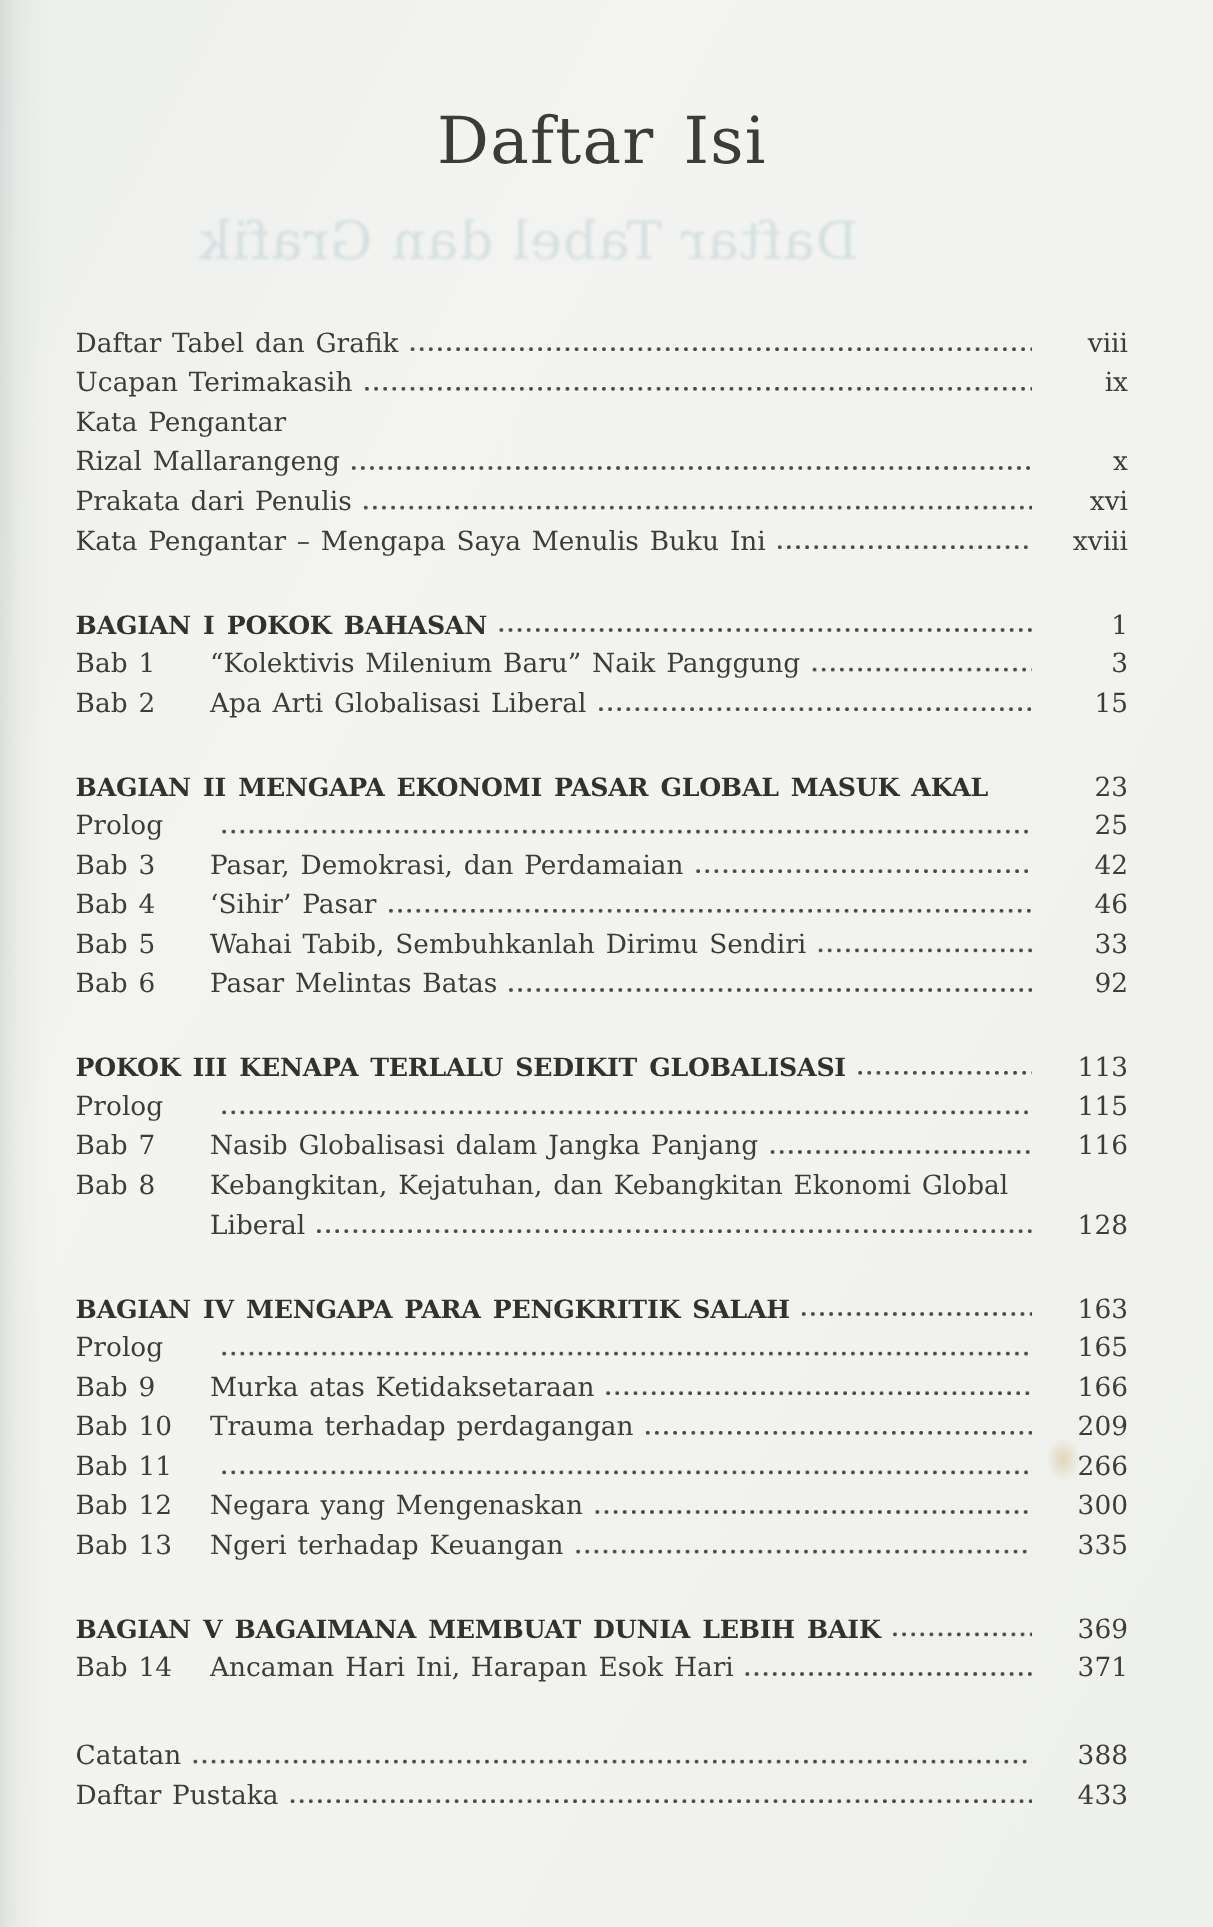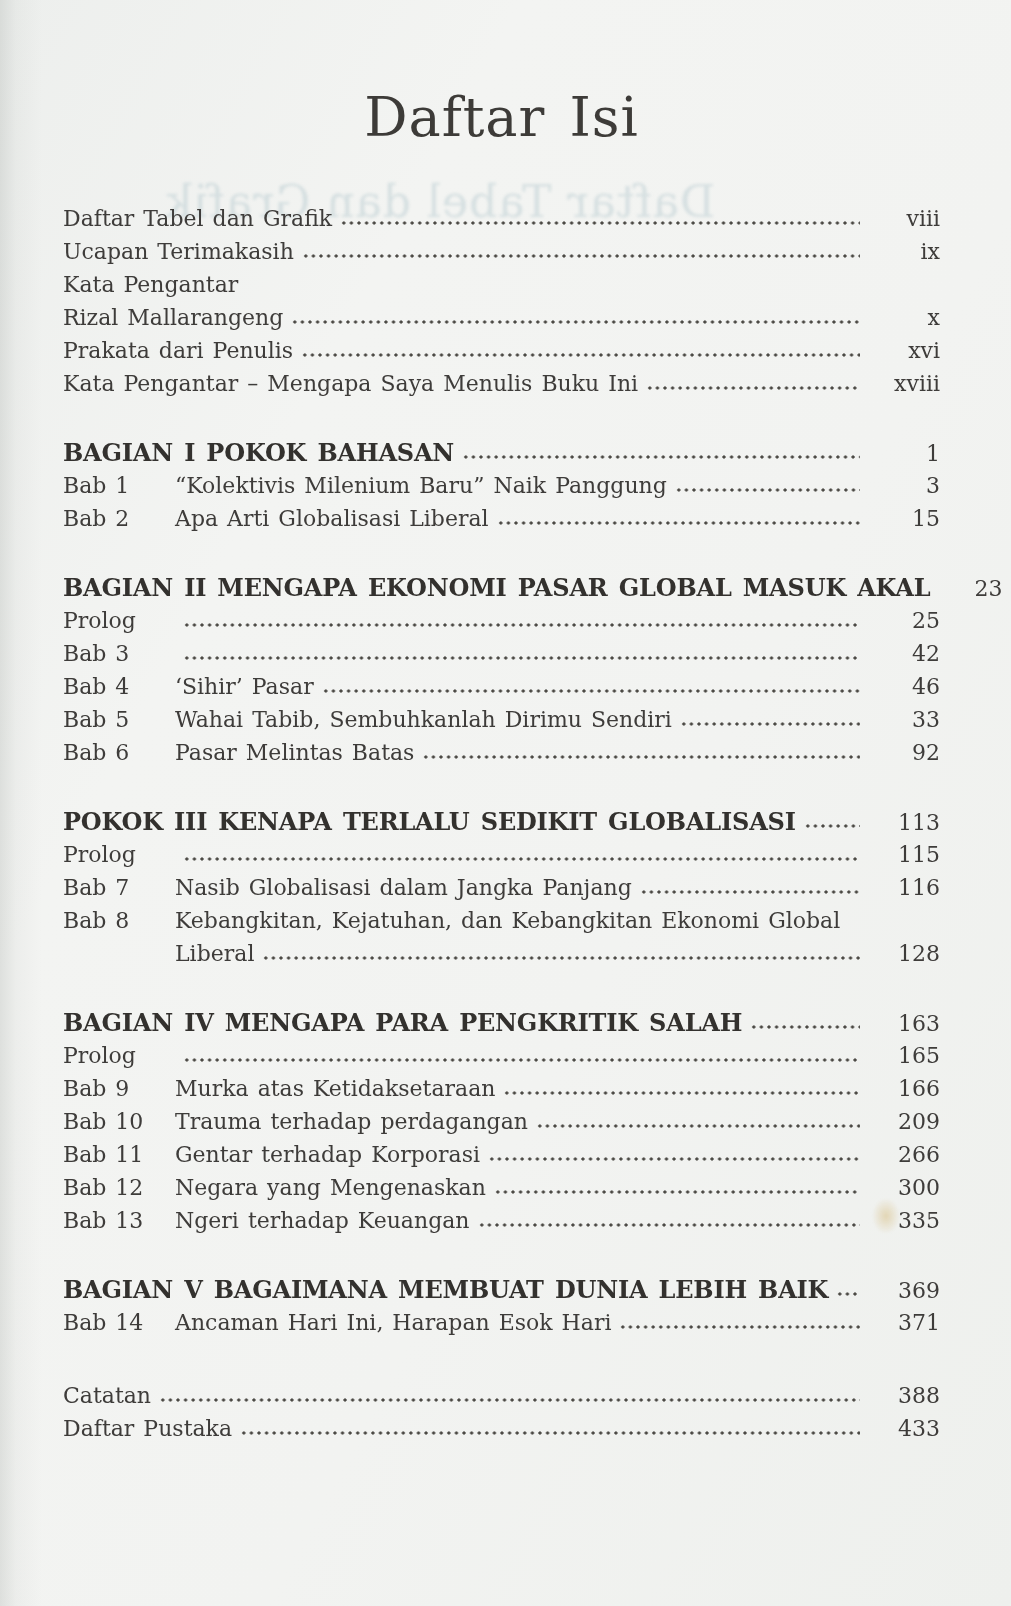--- a/index.html
+++ b/index.html
@@ -39,35 +39,35 @@
     pointer-events:none;
   }
   .stain{
     position:absolute;left:872px;top:1198px;width:28px;height:36px;
     background:radial-gradient(ellipse at center,rgba(206,172,92,0.40) 0%,rgba(206,172,92,0) 70%);
     border-radius:50%;
     filter:blur(1px);
     pointer-events:none;
   }
   .toc{position:relative;}
-  .front{margin-top:52px;}
+  .front{margin-top:120px;}
   .sections{position:relative;}
   .sec{margin-top:36px;}
   .back{margin-top:40px;}
   .row{
     display:flex;align-items:baseline;
     height:33px;line-height:33px;
     font-size:22px;
     word-spacing:2px;
     white-space:nowrap;
   }
   .row.head{height:33px;}
   .h{
     font-weight:bold;
-    font-size:24px;
+    font-size:21px;
     letter-spacing:-0.2px;
     word-spacing:3px;
     color:#33312e;
     flex:0 0 auto;
   }
   .lbl{flex:0 0 auto;}
   .bab{flex:0 0 112px;width:112px;}
   .t{flex:0 0 auto;}
   .leader{
     flex:1 1 auto;min-width:0;
@@ -164,20 +164,21 @@
     <div>
   <div class="row">
     <span class="bab">Prolog</span>
     <span class="t"></span>
     <span class="leader"></span>
     <span class="pg">25</span>
   </div>
 
   <div class="row">
     <span class="bab">Bab 3</span>
+    <span class="t">Pasar, Demokrasi, dan Perdamaian</span>
     <span class="leader"></span>
     <span class="pg">42</span>
   </div>
 
   <div class="row">
     <span class="bab">Bab 4</span>
     <span class="t">‘Sihir’ Pasar</span>
     <span class="leader"></span>
     <span class="pg">46</span>
   </div>
@@ -258,21 +259,20 @@
 
   <div class="row">
     <span class="bab">Bab 10</span>
     <span class="t">Trauma terhadap perdagangan</span>
     <span class="leader"></span>
     <span class="pg">209</span>
   </div>
 
   <div class="row">
     <span class="bab">Bab 11</span>
-    <span class="t">Gentar terhadap Korporasi</span>
     <span class="leader"></span>
     <span class="pg">266</span>
   </div>
 
   <div class="row">
     <span class="bab">Bab 12</span>
     <span class="t">Negara yang Mengenaskan</span>
     <span class="leader"></span>
     <span class="pg">300</span>
   </div>

